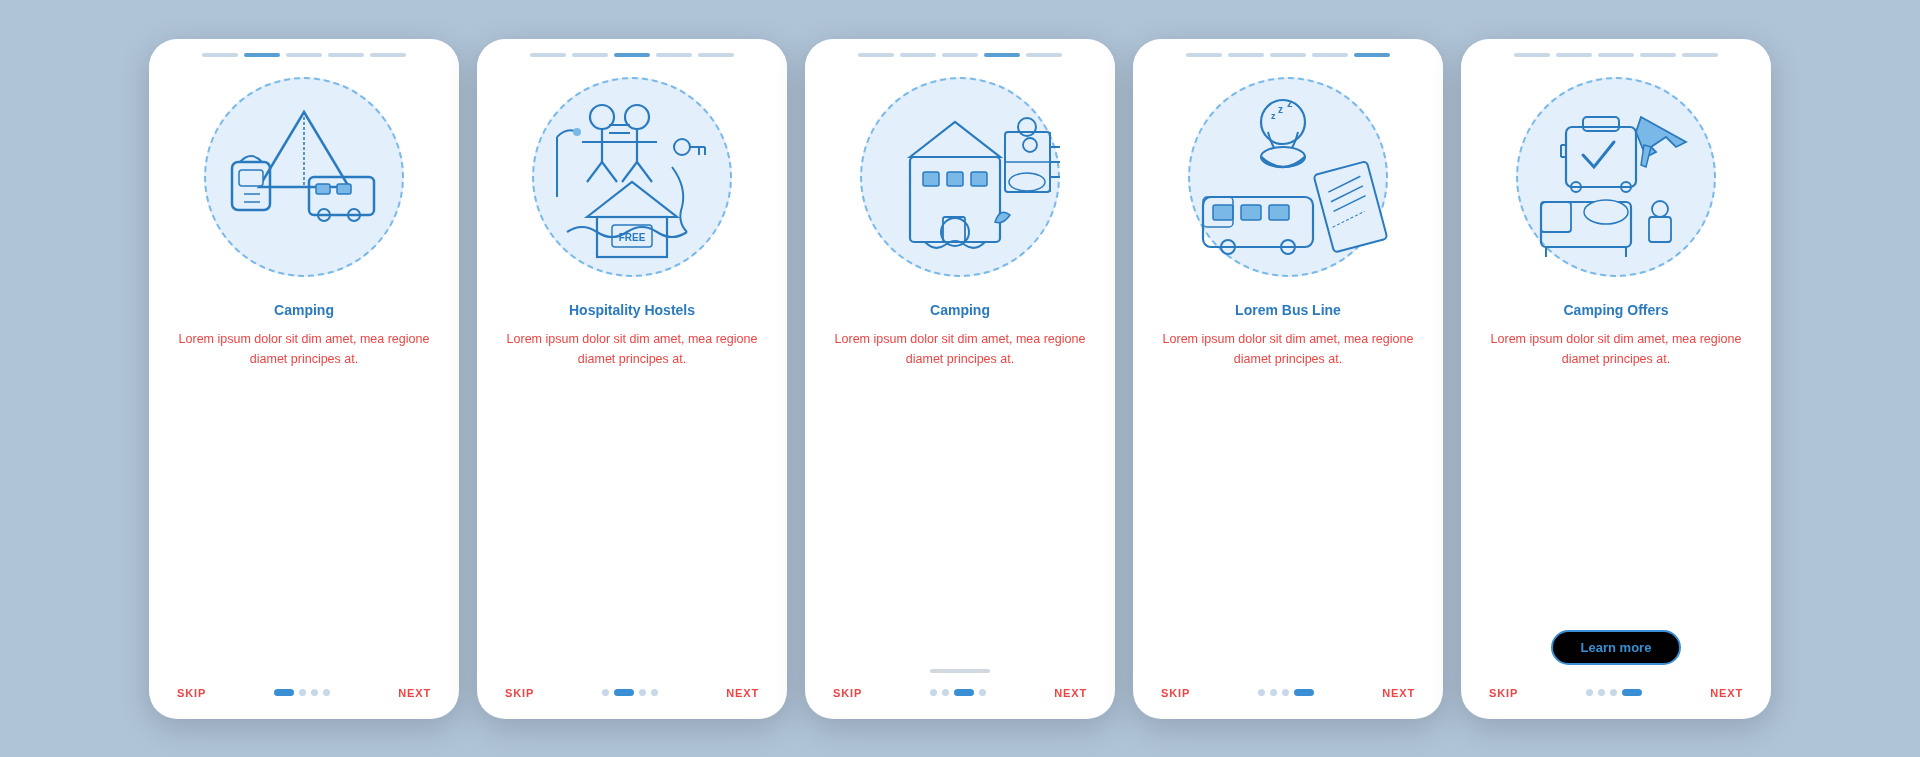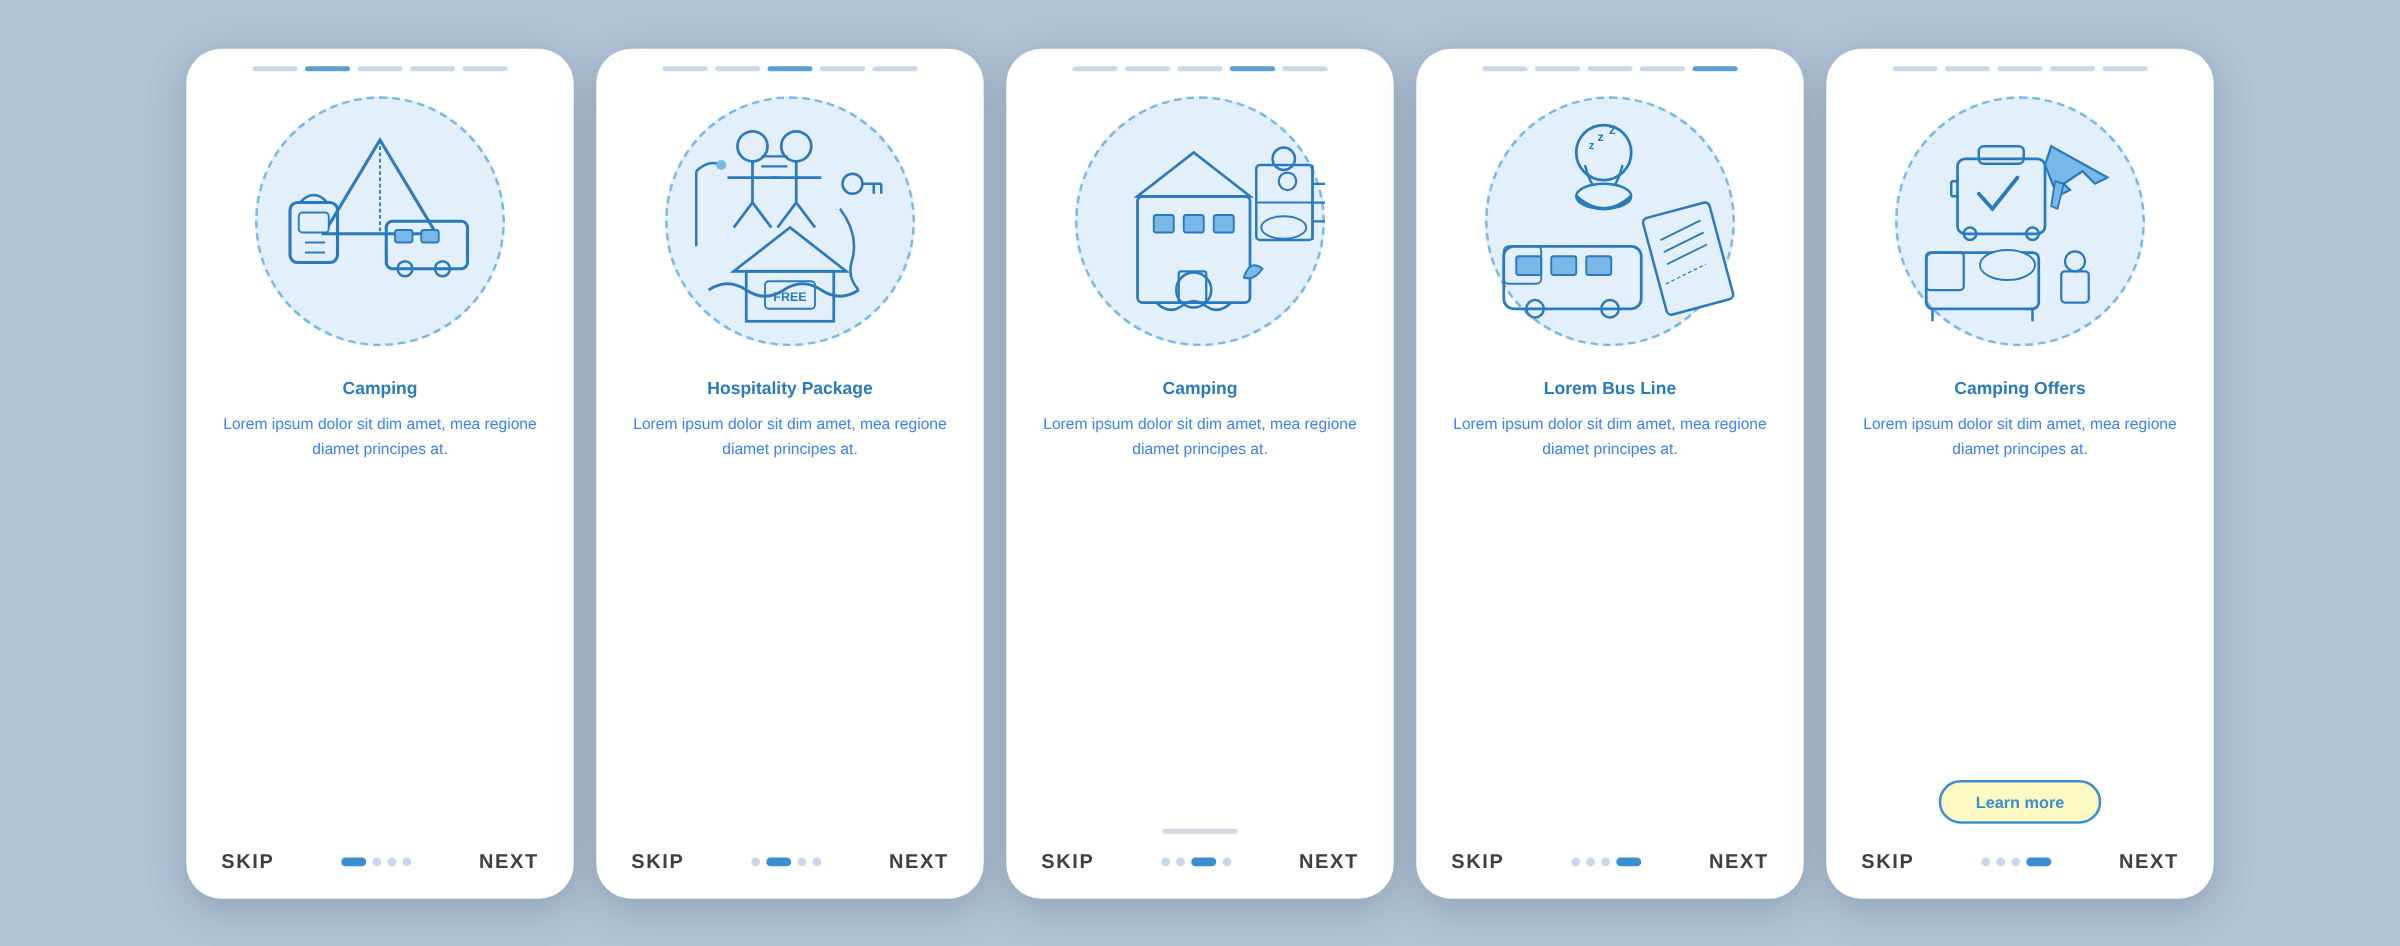--- a/index.html
+++ b/index.html
@@ -82,54 +82,54 @@
       font-weight: 700;
       color: #2a7abf;
       text-align: center;
       margin: 6px 20px 10px 20px;
       line-height: 1.3;
     }
 
     
     .screen-body {
       font-size: 12.5px;
-      color: #3b82f6;
+      color: #ef4444;
       text-align: center;
       line-height: 1.6;
       margin: 0 22px;
       flex: 1;
     }
 
     
     .learn-more-btn {
       border: 2px solid #3a8fd4;
       color: #3a8fd4;
-      background: #fef9c3;
+      background: #000000;
       border-radius: 22px;
       padding: 8px 28px;
       font-size: 13px;
       font-weight: 600;
       cursor: pointer;
       margin: 8px 0 4px 0;
       display: inline-block;
     }
 
     
     .bottom-nav {
       width: 100%;
       display: flex;
       align-items: center;
       justify-content: space-between;
       padding: 14px 28px 20px 28px;
     }
 
     .nav-skip, .nav-next {
-      font-size: 16px;
+      font-size: 11px;
       font-weight: 700;
-      color: #404040;
+      color: #ef4444;
       letter-spacing: 0.08em;
       cursor: pointer;
     }
 
     .nav-dots {
       display: flex;
       gap: 5px;
       align-items: center;
     }
 
@@ -243,21 +243,21 @@
 
         <path d="M40,155 Q55,145 70,155 Q85,165 100,155 Q115,145 130,155 Q145,165 160,155" fill="none" stroke="#2a7abf" stroke-width="2.2"></path>
 
         <line x1="30" y1="60" x2="30" y2="120" stroke="#2a7abf" stroke-width="2"></line>
         <path d="M30,60 Q40,50 50,55" fill="none" stroke="#2a7abf" stroke-width="2"></path>
         <circle cx="50" cy="55" r="4" fill="#7ab8e8"></circle>
 
         <path d="M145,90 Q160,110 155,130 Q150,145 160,155" fill="none" stroke="#2a7abf" stroke-width="2"></path>
       </svg>
     </div>
-    <div class="screen-title">Hospitality Package</div>
+    <div class="screen-title">Hospitality Hostels</div>
     <div class="screen-body">Lorem ipsum dolor sit dim amet, mea regione diamet principes at.</div>
     <div style="flex:1"></div>
     <div class="bottom-nav">
       <span class="nav-skip">SKIP</span>
       <div class="nav-dots">
         <div class="nav-dot"></div>
         <div class="nav-dot active"></div>
         <div class="nav-dot"></div>
         <div class="nav-dot"></div>
       </div>

